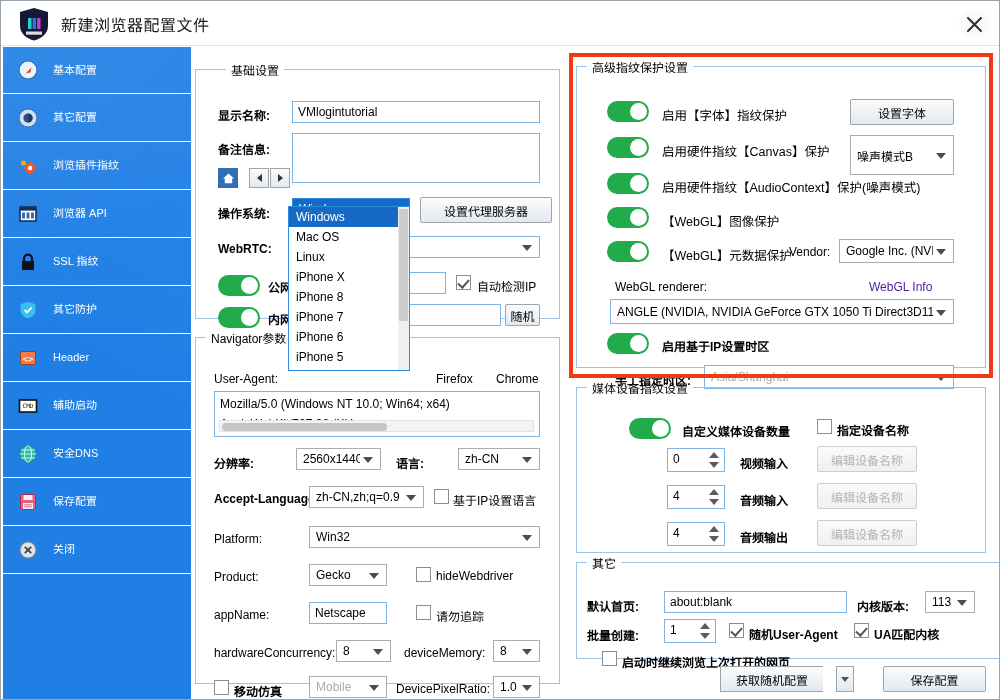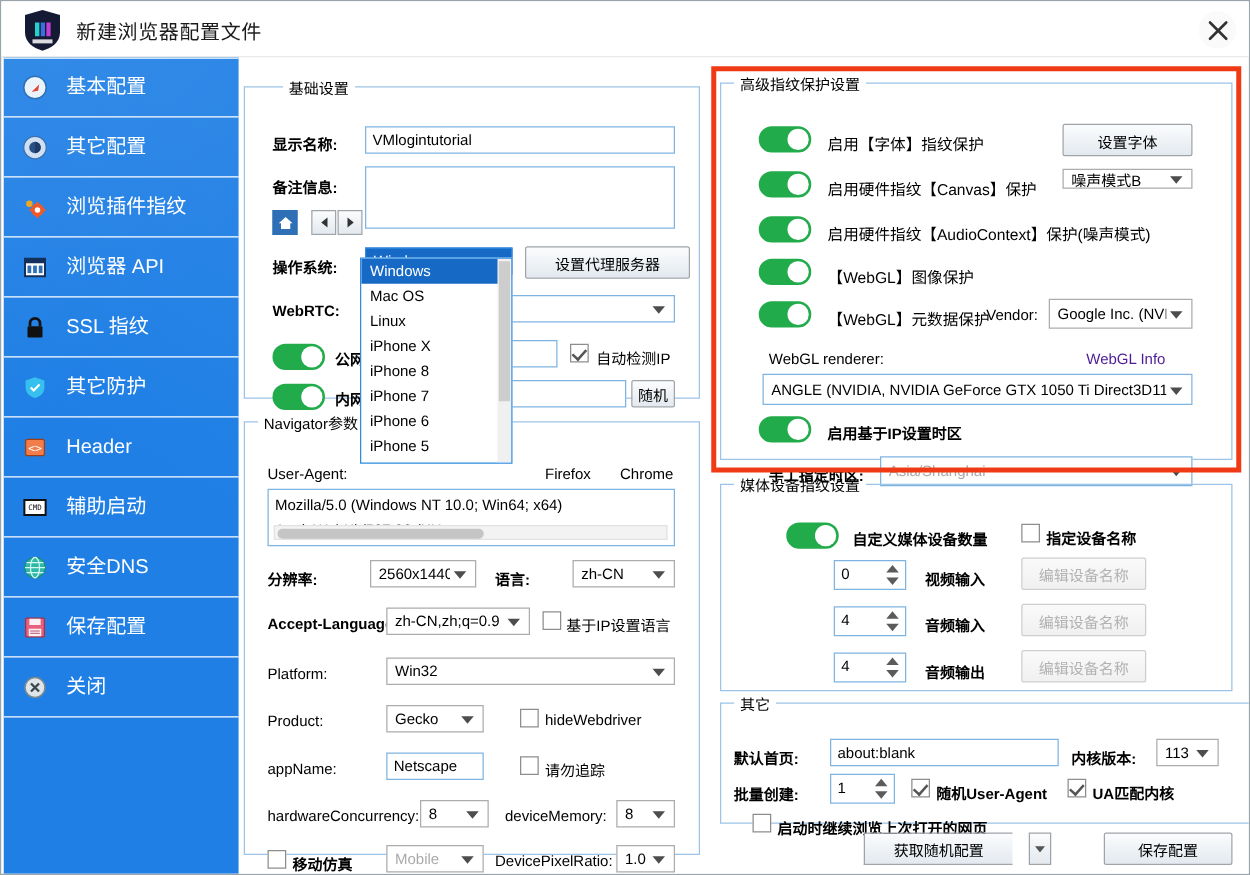--- a/index.html
+++ b/index.html
@@ -67,21 +67,21 @@
     cursor: pointer;
     color: #ffffff;
   }
   .side-item:first-child { border-top: 1px solid #ffffff; }
   .side-ico {
     width: 22px; height: 22px;
     margin-right: 14px;
     flex: 0 0 22px;
     display: flex; align-items: center; justify-content: center;
   }
-  .side-label { font-size: 16px; line-height: 1; }
+  .side-label { font-size: 11px; line-height: 1; }
 
   
   #content {
     position: absolute; left: 190px; top: 45px;
     width: 808px; height: 653px;
     background: #ffffff;
   }
 
   fieldset.grp {
     position: absolute;
@@ -565,21 +565,21 @@
         </div>
       <div class="lbl" style="left:85px; top:30px; font-size:12.5px;">启用【字体】指纹保护</div>
       <div class="btn" style="left:273px; top:24px; width:104px;">
         <span>设置字体</span>
       </div>
 
       <div class="tog" style="left:30px; top:62px;">
           <i></i>
         </div>
       <div class="lbl" style="left:85px; top:66px; font-size:12.5px;">启用硬件指纹【Canvas】保护</div>
-      <div class="sel" style="left:273px; top:60px; width:104px; height:16px;">
+      <div class="sel" style="left:273px; top:60px; width:104px; height:40px;">
         <span class="cap">噪声模式B</span>
       </div>
 
       <div class="tog" style="left:30px; top:98px;">
           <i></i>
         </div>
       <div class="lbl" style="left:85px; top:102px; font-size:12.5px;">启用硬件指纹【AudioContext】保护(噪声模式)</div>
 
       <div class="tog" style="left:30px; top:132px;">
           <i></i>
@@ -686,21 +686,21 @@
       </div>
       <div class="cbx on" style="left:152px; top:52px;"></div>
       <div class="lbl lblb" style="left:172px; top:54px;">随机User-Agent</div>
       <div class="cbx on" style="left:277px; top:52px;"></div>
       <div class="lbl lblb" style="left:297px; top:54px;">UA匹配内核</div>
 
       <div class="cbx" style="left:25px; top:80px;"></div>
       <div class="lbl lblb" style="left:45px; top:82px;">启动时继续浏览上次打开的网页</div>
     </fieldset>
 
-    <div class="splitbtn" style="left:500px; top:620px; width:150px;gap:13px;">
+    <div class="splitbtn" style="left:529px; top:620px; width:134px;gap:13px;">
       <div class="main">
         <span>获取随机配置</span>
       </div>
       <div class="arrow">
           <i></i>
         </div>
     </div>
     <div class="btn" style="left:692px; top:620px; width:103px;">
       <span>保存配置</span>
     </div>

